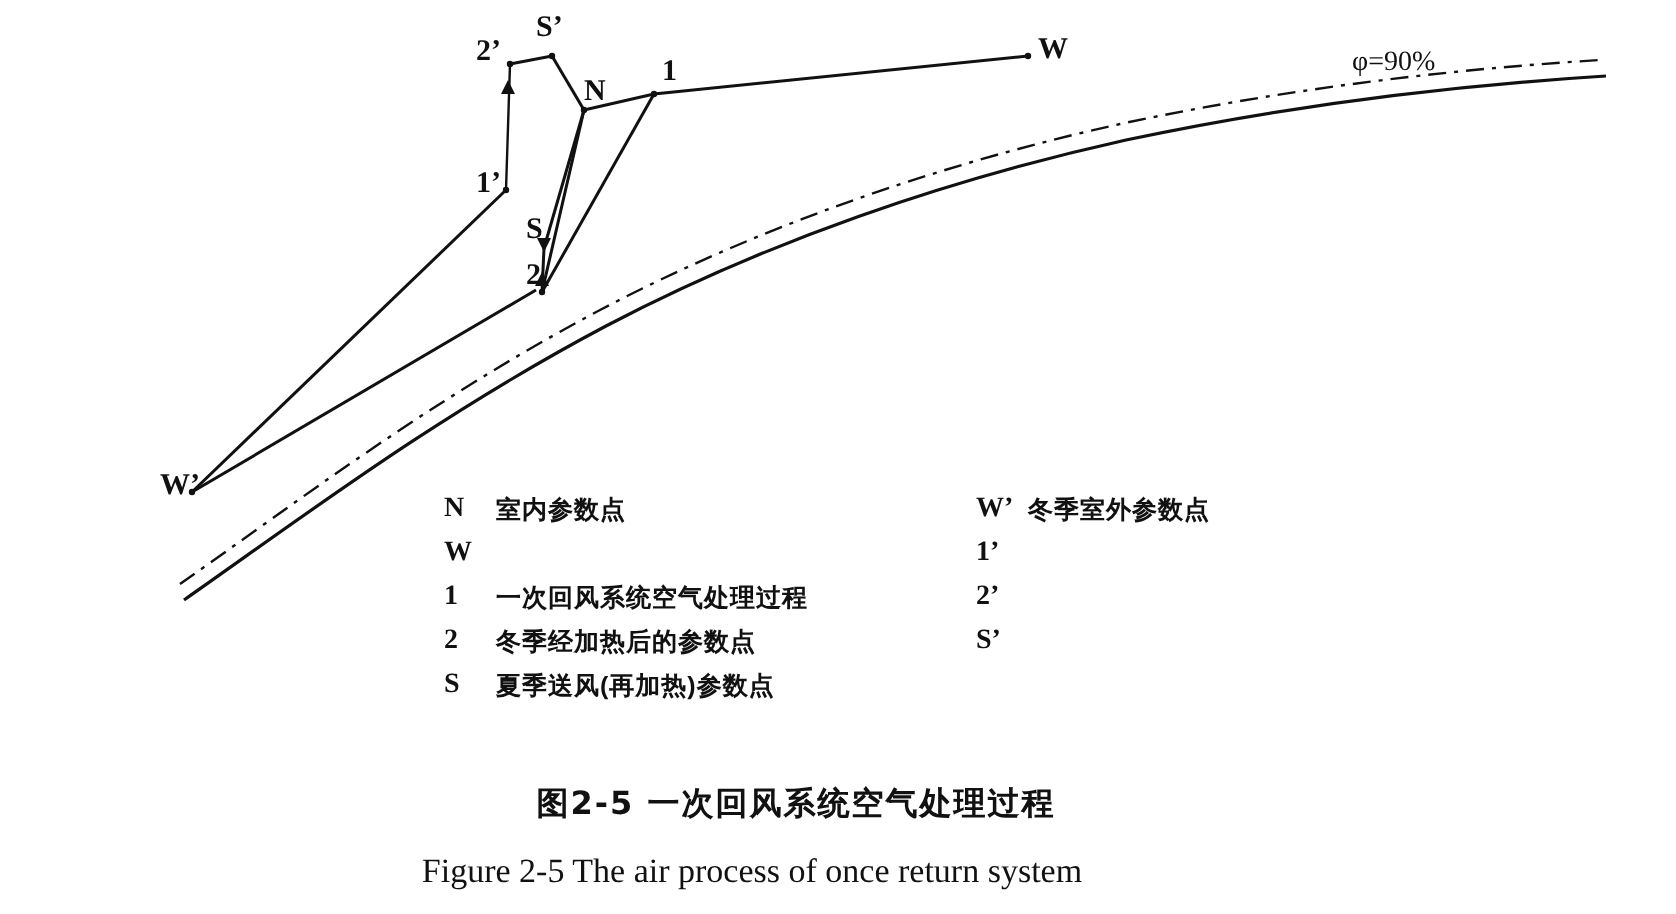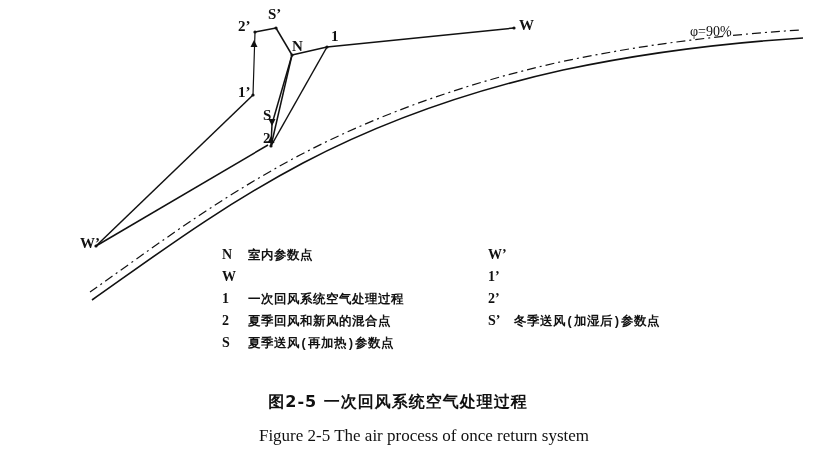--- a/index.html
+++ b/index.html
@@ -34,21 +34,20 @@
     font-weight: 600;
     color: #111;
     white-space: nowrap;
   }
   .phi-label {
     position: absolute;
     font-family: "Liberation Serif", serif;
     font-size: 14px;
     color: #111;
     white-space: nowrap;
-    margin-left: 14px;
   }
   #legend {
     position: absolute;
     left: 222px;
     top: 244px;
     width: 560px;
     display: grid;
     grid-template-columns: 250px 250px;
     grid-auto-rows: 22px;
     column-gap: 16px;
@@ -59,21 +58,21 @@
     white-space: nowrap;
   }
   .legend-sym {
     width: 26px;
     font-family: "Liberation Serif", serif;
     font-size: 14px;
     font-weight: 600;
     color: #111;
   }
   .legend-txt {
-    font-family: Liberation Mono, monospace;
+    font-family: Liberation Sans, sans-serif;
     font-size: 12.5px;
     font-weight: 700;
     color: #111;
     letter-spacing: 0.5px;
   }
   #caption-cn {
     position: absolute;
     left: 0;
     top: 392px;
     width: 796px;
@@ -86,21 +85,20 @@
   }
   #caption-en {
     position: absolute;
     left: 0;
     top: 426px;
     width: 752px;
     text-align: center;
     font-family: "Liberation Serif", serif;
     font-size: 17px;
     color: #111;
-    margin-left: 48px;
   }
 </style>
 </head>
 <body>
 
 <div id="stage">
 
   <svg id="diagram" viewBox="0 0 838 457">
 
     <path d="M 90 292 C 150 250, 215 200, 300 155 C 380 113, 470 82, 560 62 C 640 45, 720 35, 800 30" fill="none" stroke="#111" stroke-width="1.2" stroke-dasharray="9,4,2,4"></path>
@@ -155,44 +153,44 @@
 
   <div class="phi-label" style="left:676px; top:24px;">φ=90%</div>
 
   <div id="legend">
     <div class="legend-item">
       <span class="legend-sym">N</span>
       <span class="legend-txt">室内参数点</span>
     </div>
     <div class="legend-item">
       <span class="legend-sym">W’</span>
+      <span class="legend-txt">冬季室外参数点</span>
     </div>
 
     <div class="legend-item">
       <span class="legend-sym">W</span>
     </div>
     <div class="legend-item">
       <span class="legend-sym">1’</span>
     </div>
 
     <div class="legend-item">
       <span class="legend-sym">1</span>
       <span class="legend-txt">一次回风系统空气处理过程</span>
     </div>
     <div class="legend-item">
       <span class="legend-sym">2’</span>
     </div>
 
     <div class="legend-item">
       <span class="legend-sym">2</span>
-      <span class="legend-txt">夏季回风和新风的混合点</span>
+      <span class="legend-txt">冬季经加热后的参数点</span>
     </div>
     <div class="legend-item">
       <span class="legend-sym">S’</span>
-      <span class="legend-txt">冬季送风(加湿后)参数点</span>
     </div>
 
     <div class="legend-item">
       <span class="legend-sym">S</span>
       <span class="legend-txt">夏季送风(再加热)参数点</span>
     </div>
     <div class="legend-item"></div>
   </div>
 
   <div id="caption-cn">图2-5  一次回风系统空气处理过程</div>

